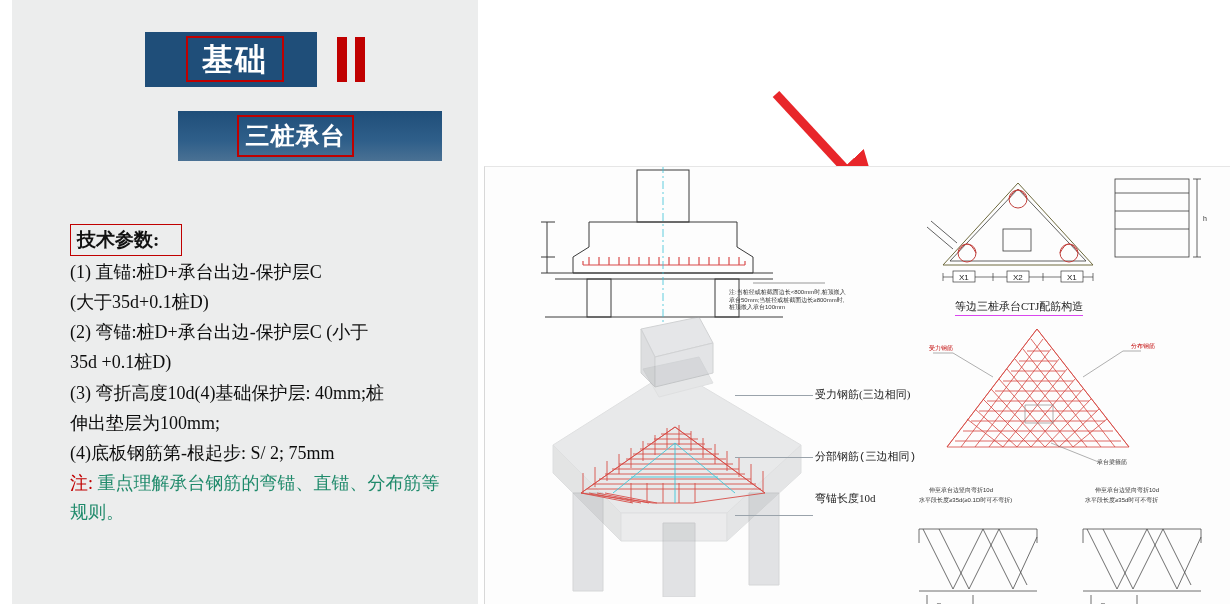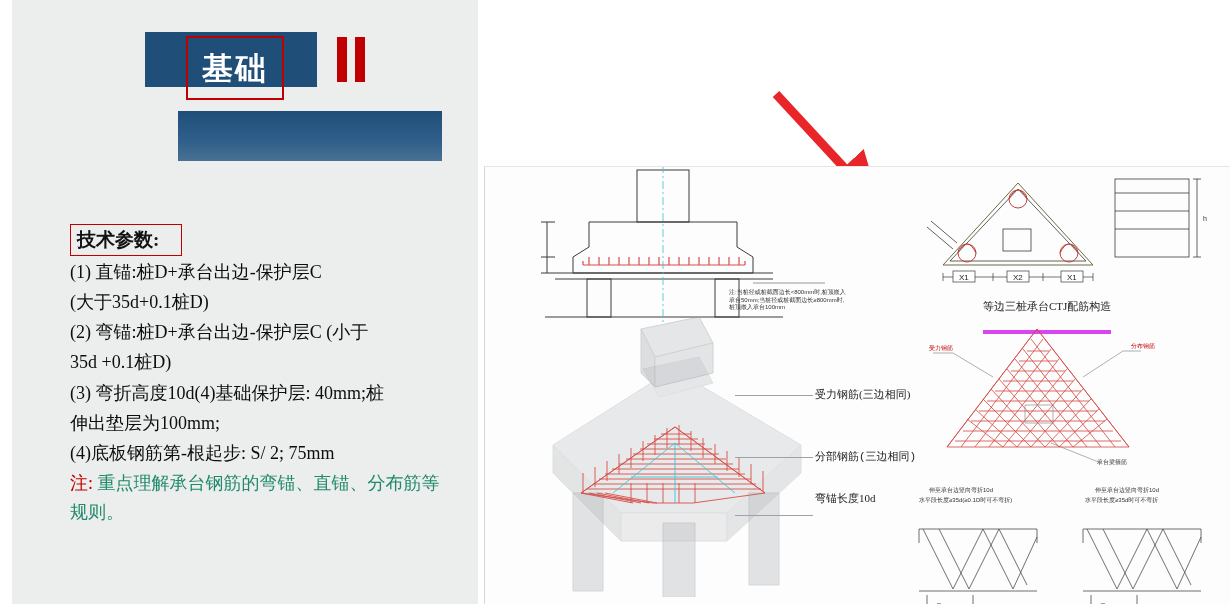--- a/index.html
+++ b/index.html
@@ -43,21 +43,21 @@
     top: 32px;
     width: 172px;
     height: 55px;
     background: #1f4e79;
   }
   .banner1-inner {
     position: absolute;
     left: 186px;
     top: 36px;
     width: 98px;
-    height: 64px;
+    height: 46px;
     border: 2px solid #c00000;
     box-sizing: border-box;
     display: flex;
     align-items: center;
     justify-content: center;
   }
   .banner1-text {
     color: #ffffff;
     font-size: 31px;
     font-weight: bold;
@@ -172,23 +172,22 @@
     top: 424px;
     width: 82px;
     height: 48px;
   }
   .caption-cn {
     position: absolute;
     font-size: 11px;
     color: #222222;
   }
   .cap-underline {
-    border-bottom: 4px solid #d946ef;
-    padding-bottom: 16px;
-    margin-left: 28px;
+    border-bottom: 1px solid #d946ef;
+    padding-bottom: 1px;
   }
   .tiny {
     position: absolute;
     font-size: 6px;
     color: #333;
     font-family: "Liberation Sans", sans-serif;
     line-height: 1.25;
     white-space: nowrap;
   }
   .tiny-red {
@@ -210,20 +209,23 @@
   <div class="left-stripe"></div>
 
   <div class="banner1"></div>
   <div class="banner1-inner">
     <span class="banner1-text">基础</span>
   </div>
   <div class="redbar a"></div>
   <div class="redbar b"></div>
 
   <div class="banner2"></div>
+  <div class="banner2-inner">
+    <span class="banner2-text">三桩承台</span>
+  </div>
 
   <div class="params-box">
     <span class="params-box-text">技术参数:</span>
   </div>
   <div class="params-body">
     <p>(1) 直锚:桩D+承台出边-保护层C</p>
     <p>(大于35d+0.1桩D)</p>
     <p>(2) 弯锚:桩D+承台出边-保护层C (小于</p>
     <p>35d +0.1桩D)</p>
     <p>(3) 弯折高度10d(4)基础保护层: 40mm;桩</p>

